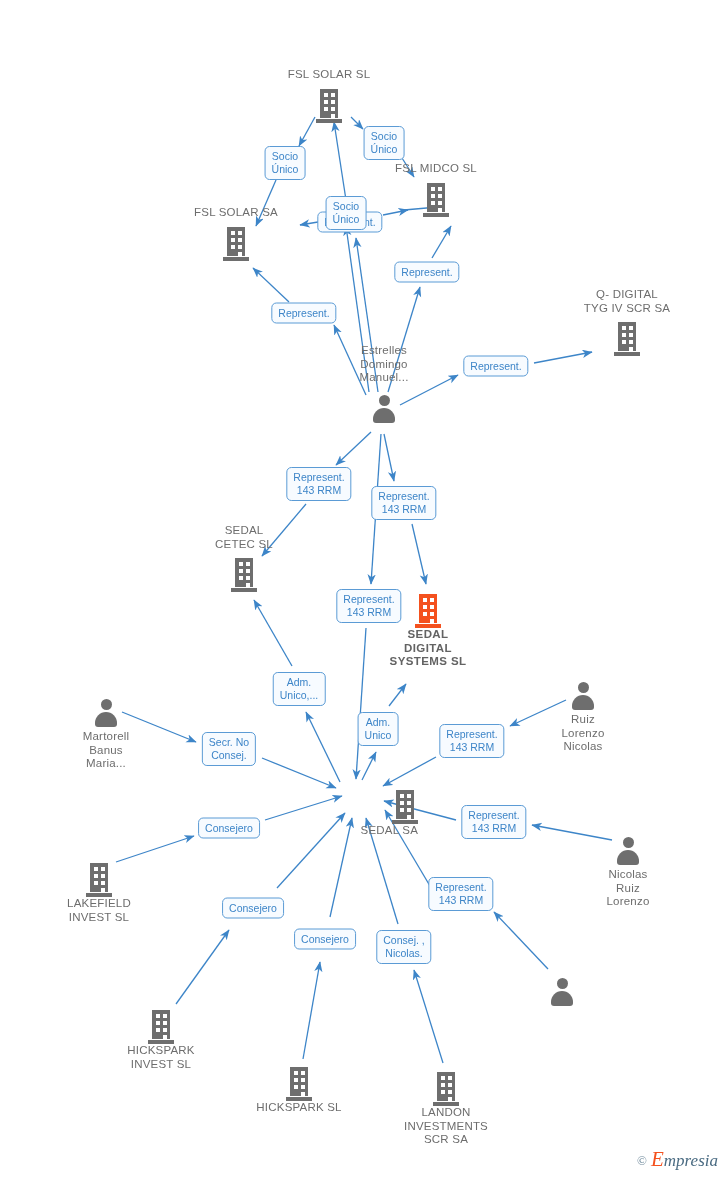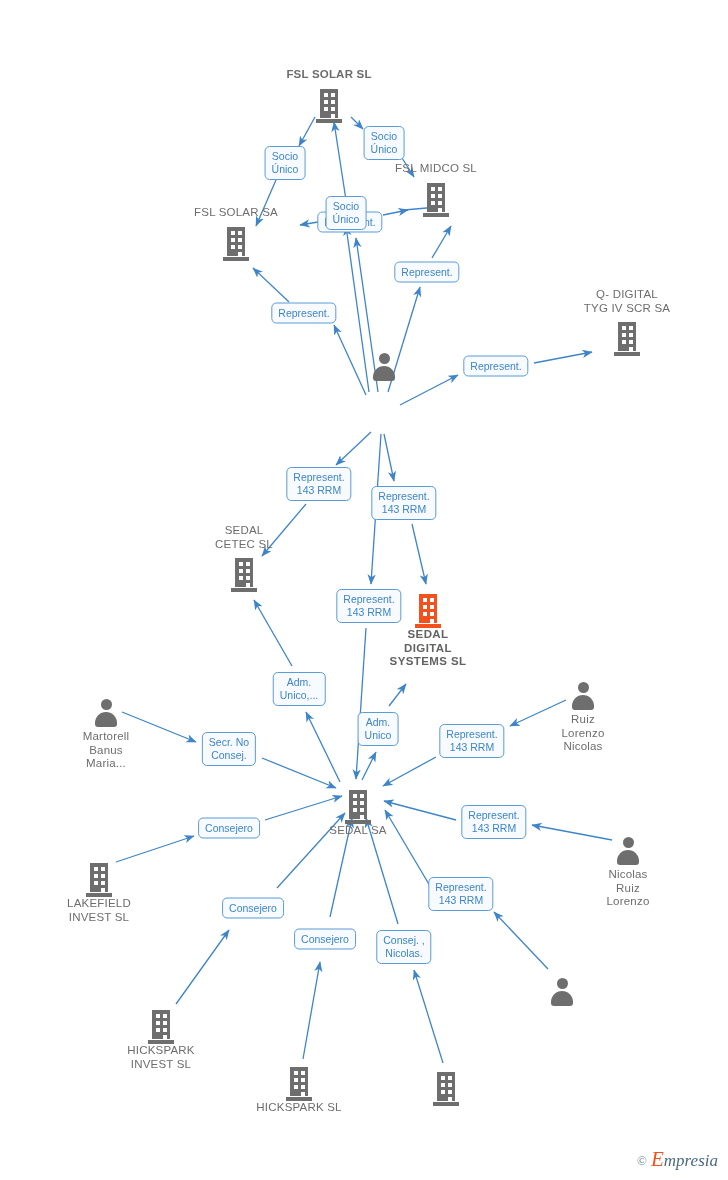--- a/index.html
+++ b/index.html
@@ -176,21 +176,21 @@
       <path d="M330,917 L352,818"></path>
 
       <path d="M443,1063 L414,970" marker-end=""></path>
       <path d="M398,924 L366,818"></path>
 
       <path d="M548,969 L494,912" marker-end=""></path>
       <path d="M430,886 L385,810"></path>
     </g>
   </svg>
 
-  <div class="node above" style="left:329px;top:68px;font-weight:bold;">
+  <div class="node above" style="left:329px;top:68px;">
     <span class="cap">FSL SOLAR  SL</span>
     <span class="glyph"><span class="bld"><span class="tower"></span><span class="win" style="left:8px;top:4px"></span><span class="win" style="left:15px;top:4px"></span><span class="win" style="left:8px;top:11px"></span><span class="win" style="left:15px;top:11px"></span><span class="win" style="left:8px;top:18px"></span><span class="win" style="left:15px;top:18px"></span><span class="win" style="left:15px;top:25px"></span><span class="base"></span></span></span>
   </div>
 
   <div class="node above" style="left:436px;top:162px;">
     <span class="cap">FSL MIDCO  SL</span>
     <span class="glyph"><span class="bld"><span class="tower"></span><span class="win" style="left:8px;top:4px"></span><span class="win" style="left:15px;top:4px"></span><span class="win" style="left:8px;top:11px"></span><span class="win" style="left:15px;top:11px"></span><span class="win" style="left:8px;top:18px"></span><span class="win" style="left:15px;top:18px"></span><span class="win" style="left:15px;top:25px"></span><span class="base"></span></span></span>
   </div>
 
   <div class="node above" style="left:236px;top:206px;">
@@ -198,20 +198,23 @@
     <span class="glyph"><span class="bld"><span class="tower"></span><span class="win" style="left:8px;top:4px"></span><span class="win" style="left:15px;top:4px"></span><span class="win" style="left:8px;top:11px"></span><span class="win" style="left:15px;top:11px"></span><span class="win" style="left:8px;top:18px"></span><span class="win" style="left:15px;top:18px"></span><span class="win" style="left:15px;top:25px"></span><span class="base"></span></span></span>
   </div>
 
   <div class="node above" style="left:627px;top:288px;">
     <span class="cap">Q- DIGITAL
 TYG IV SCR SA</span>
     <span class="glyph"><span class="bld"><span class="tower"></span><span class="win" style="left:8px;top:4px"></span><span class="win" style="left:15px;top:4px"></span><span class="win" style="left:8px;top:11px"></span><span class="win" style="left:15px;top:11px"></span><span class="win" style="left:8px;top:18px"></span><span class="win" style="left:15px;top:18px"></span><span class="win" style="left:15px;top:25px"></span><span class="base"></span></span></span>
   </div>
 
   <div class="node above" style="left:384px;top:344px;">
+    <span class="cap">Estrelles
+Domingo
+Manuel...</span>
     <span class="glyph"><span class="per"><span class="head"></span><span class="body"></span></span></span>
   </div>
 
   <div class="node above" style="left:244px;top:524px;">
     <span class="cap">SEDAL
 CETEC SL</span>
     <span class="glyph"><span class="bld"><span class="tower"></span><span class="win" style="left:8px;top:4px"></span><span class="win" style="left:15px;top:4px"></span><span class="win" style="left:8px;top:11px"></span><span class="win" style="left:15px;top:11px"></span><span class="win" style="left:8px;top:18px"></span><span class="win" style="left:15px;top:18px"></span><span class="win" style="left:15px;top:25px"></span><span class="base"></span></span></span>
   </div>
 
   <div class="node focus" style="left:428px;top:588px;">
@@ -228,21 +231,21 @@
 Maria...</span>
   </div>
 
   <div class="node" style="left:583px;top:673px;">
     <span class="glyph"><span class="per"><span class="head"></span><span class="body"></span></span></span>
     <span class="cap">Ruiz
 Lorenzo
 Nicolas</span>
   </div>
 
-  <div class="node" style="left:358px;top:784px;">
+  <div class="node" style="left:358px;top:784px;text-align:right;">
     <span class="glyph"><span class="bld"><span class="tower"></span><span class="win" style="left:8px;top:4px"></span><span class="win" style="left:15px;top:4px"></span><span class="win" style="left:8px;top:11px"></span><span class="win" style="left:15px;top:11px"></span><span class="win" style="left:8px;top:18px"></span><span class="win" style="left:15px;top:18px"></span><span class="win" style="left:15px;top:25px"></span><span class="base"></span></span></span>
     <span class="cap">SEDAL SA</span>
   </div>
 
   <div class="node" style="left:628px;top:828px;">
     <span class="glyph"><span class="per"><span class="head"></span><span class="body"></span></span></span>
     <span class="cap">Nicolas
 Ruiz
 Lorenzo</span>
   </div>
@@ -263,20 +266,23 @@
 INVEST  SL</span>
   </div>
 
   <div class="node" style="left:299px;top:1061px;">
     <span class="glyph"><span class="bld"><span class="tower"></span><span class="win" style="left:8px;top:4px"></span><span class="win" style="left:15px;top:4px"></span><span class="win" style="left:8px;top:11px"></span><span class="win" style="left:15px;top:11px"></span><span class="win" style="left:8px;top:18px"></span><span class="win" style="left:15px;top:18px"></span><span class="win" style="left:15px;top:25px"></span><span class="base"></span></span></span>
     <span class="cap">HICKSPARK  SL</span>
   </div>
 
   <div class="node" style="left:446px;top:1066px;">
     <span class="glyph"><span class="bld"><span class="tower"></span><span class="win" style="left:8px;top:4px"></span><span class="win" style="left:15px;top:4px"></span><span class="win" style="left:8px;top:11px"></span><span class="win" style="left:15px;top:11px"></span><span class="win" style="left:8px;top:18px"></span><span class="win" style="left:15px;top:18px"></span><span class="win" style="left:15px;top:25px"></span><span class="base"></span></span></span>
+    <span class="cap">LANDON
+INVESTMENTS
+SCR SA</span>
   </div>
 
   <div class="elabel under" style="left:350px;top:222px;">Represent.</div>
   <div class="elabel" style="left:346px;top:213px;">Socio
 Único</div>
   <div class="elabel" style="left:285px;top:163px;">Socio
 Único</div>
   <div class="elabel" style="left:384px;top:143px;">Socio
 Único</div>
   <div class="elabel" style="left:304px;top:313px;">Represent.</div>

